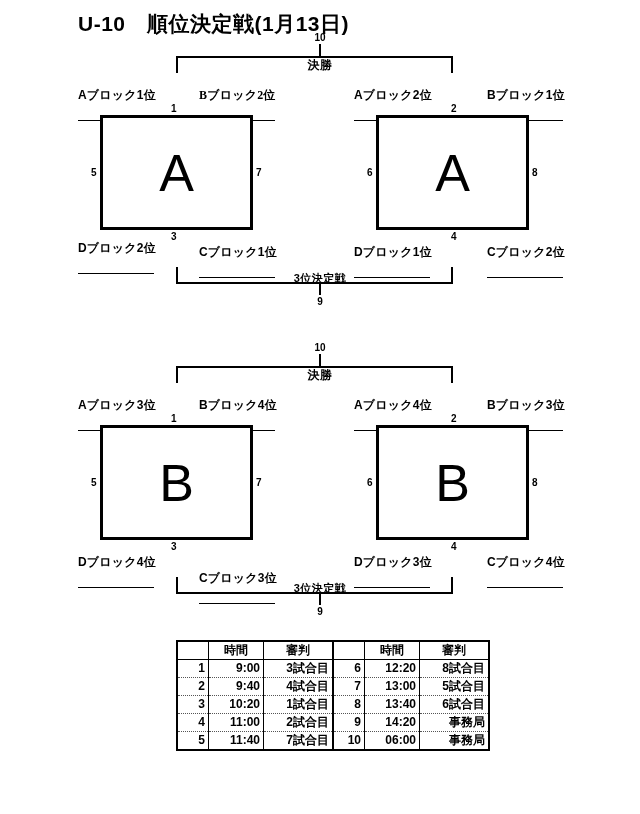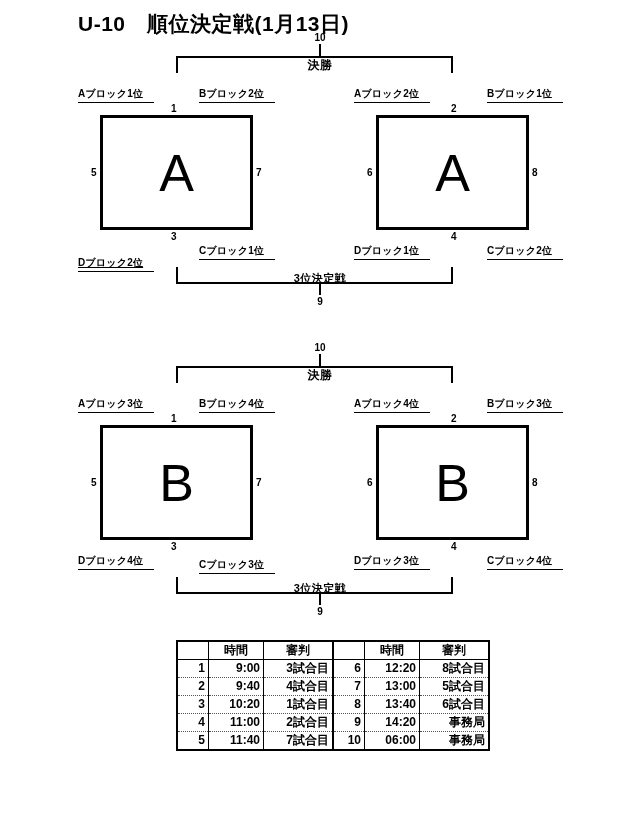--- a/index.html
+++ b/index.html
@@ -77,27 +77,27 @@
     text-align: center;
     top: 25px;
     font-size: 12px;
     font-weight: 700;
     letter-spacing: 0.5px;
   }
 
   
   .seed {
     position: absolute;
-    font-size: 10px;
+    font-size: 12px;
     font-weight: 700;
     letter-spacing: 0.2px;
     border-bottom: 1.5px solid #000;
-    padding-bottom: 1px;
+    padding-bottom: 16px;
     white-space: nowrap;
-    text-align: left;
+    text-align: right;
   }
 
   
   .mbox {
     position: absolute;
     border: 3px solid #000;
     box-sizing: border-box;
     background: #fff;
   }
   .mbox .letter {
@@ -202,42 +202,42 @@
 <div class="group" style="top:32px;height:300px;">
 
   <div class="final-num">10</div>
   <div class="final-stem"></div>
   <div class="final-bar"></div>
   <div class="final-leg left"></div>
   <div class="final-leg right"></div>
   <div class="final-label">決勝</div>
 
   <div class="seed" style="left:78px;top:55px;width:76px;">Aブロック1位</div>
-  <div class="seed" style="left:199px;top:55px;width:76px;">Bブロック2位</div>
+  <div class="seed" style="left:199px;top:55px;width:76px;font-family:Liberation Serif, serif;">Bブロック2位</div>
 
   <div class="seed" style="left:354px;top:55px;width:76px;">Aブロック2位</div>
   <div class="seed" style="left:487px;top:55px;width:76px;">Bブロック1位</div>
 
   <div class="bnum" style="left:171px;top:72px;">1</div>
   <div class="mbox" style="left:100px;top:83px;width:153px;height:115px;">
     <div class="letter">A</div>
   </div>
   <div class="bnum" style="left:91px;top:136px;">5</div>
   <div class="bnum" style="left:256px;top:136px;">7</div>
   <div class="bnum" style="left:171px;top:200px;">3</div>
 
   <div class="bnum" style="left:451px;top:72px;">2</div>
   <div class="mbox" style="left:376px;top:83px;width:153px;height:115px;">
     <div class="letter">A</div>
   </div>
   <div class="bnum" style="left:367px;top:136px;">6</div>
   <div class="bnum" style="left:532px;top:136px;">8</div>
   <div class="bnum" style="left:451px;top:200px;">4</div>
 
-  <div class="seed" style="left:78px;top:224px;width:76px;text-decoration:underline;">Dブロック2位</div>
+  <div class="seed" style="left:78px;top:208px;width:76px;">Dブロック2位</div>
   <div class="seed" style="left:199px;top:212px;width:76px;">Cブロック1位</div>
   <div class="seed" style="left:354px;top:212px;width:76px;">Dブロック1位</div>
   <div class="seed" style="left:487px;top:212px;width:76px;">Cブロック2位</div>
 
   <div class="third-leg left" style="top:235px;"></div>
   <div class="third-leg right" style="top:235px;"></div>
   <div class="third-bar" style="top:250px;"></div>
   <div class="third-label" style="top:239px;">3位決定戦</div>
   <div class="third-stem" style="top:251px;"></div>
   <div class="third-num" style="top:264px;">9</div>
@@ -268,21 +268,21 @@
 
   <div class="bnum" style="left:451px;top:72px;">2</div>
   <div class="mbox" style="left:376px;top:83px;width:153px;height:115px;">
     <div class="letter">B</div>
   </div>
   <div class="bnum" style="left:367px;top:136px;">6</div>
   <div class="bnum" style="left:532px;top:136px;">8</div>
   <div class="bnum" style="left:451px;top:200px;">4</div>
 
   <div class="seed" style="left:78px;top:212px;width:76px;">Dブロック4位</div>
-  <div class="seed" style="left:199px;top:216px;width:76px;">Cブロック3位</div>
+  <div class="seed" style="left:199px;top:228px;width:76px;">Cブロック3位</div>
   <div class="seed" style="left:354px;top:212px;width:76px;">Dブロック3位</div>
   <div class="seed" style="left:487px;top:212px;width:76px;">Cブロック4位</div>
 
   <div class="third-leg left" style="top:235px;"></div>
   <div class="third-leg right" style="top:235px;"></div>
   <div class="third-bar" style="top:250px;"></div>
   <div class="third-label" style="top:239px;">3位決定戦</div>
   <div class="third-stem" style="top:251px;"></div>
   <div class="third-num" style="top:264px;">9</div>
 </div>

